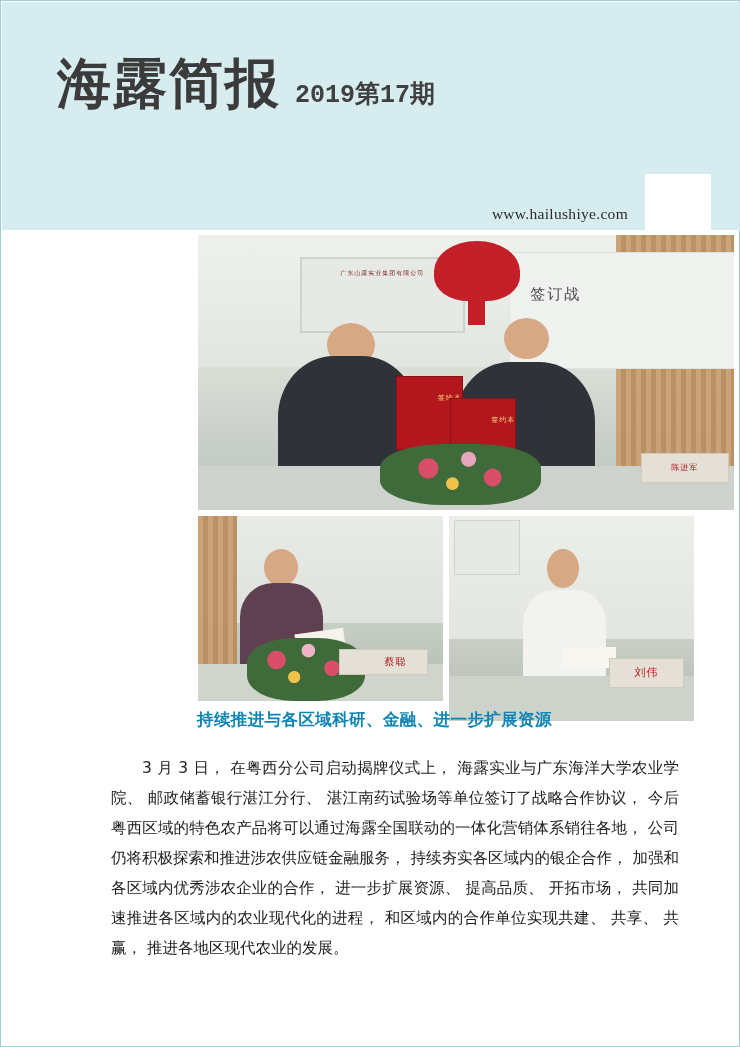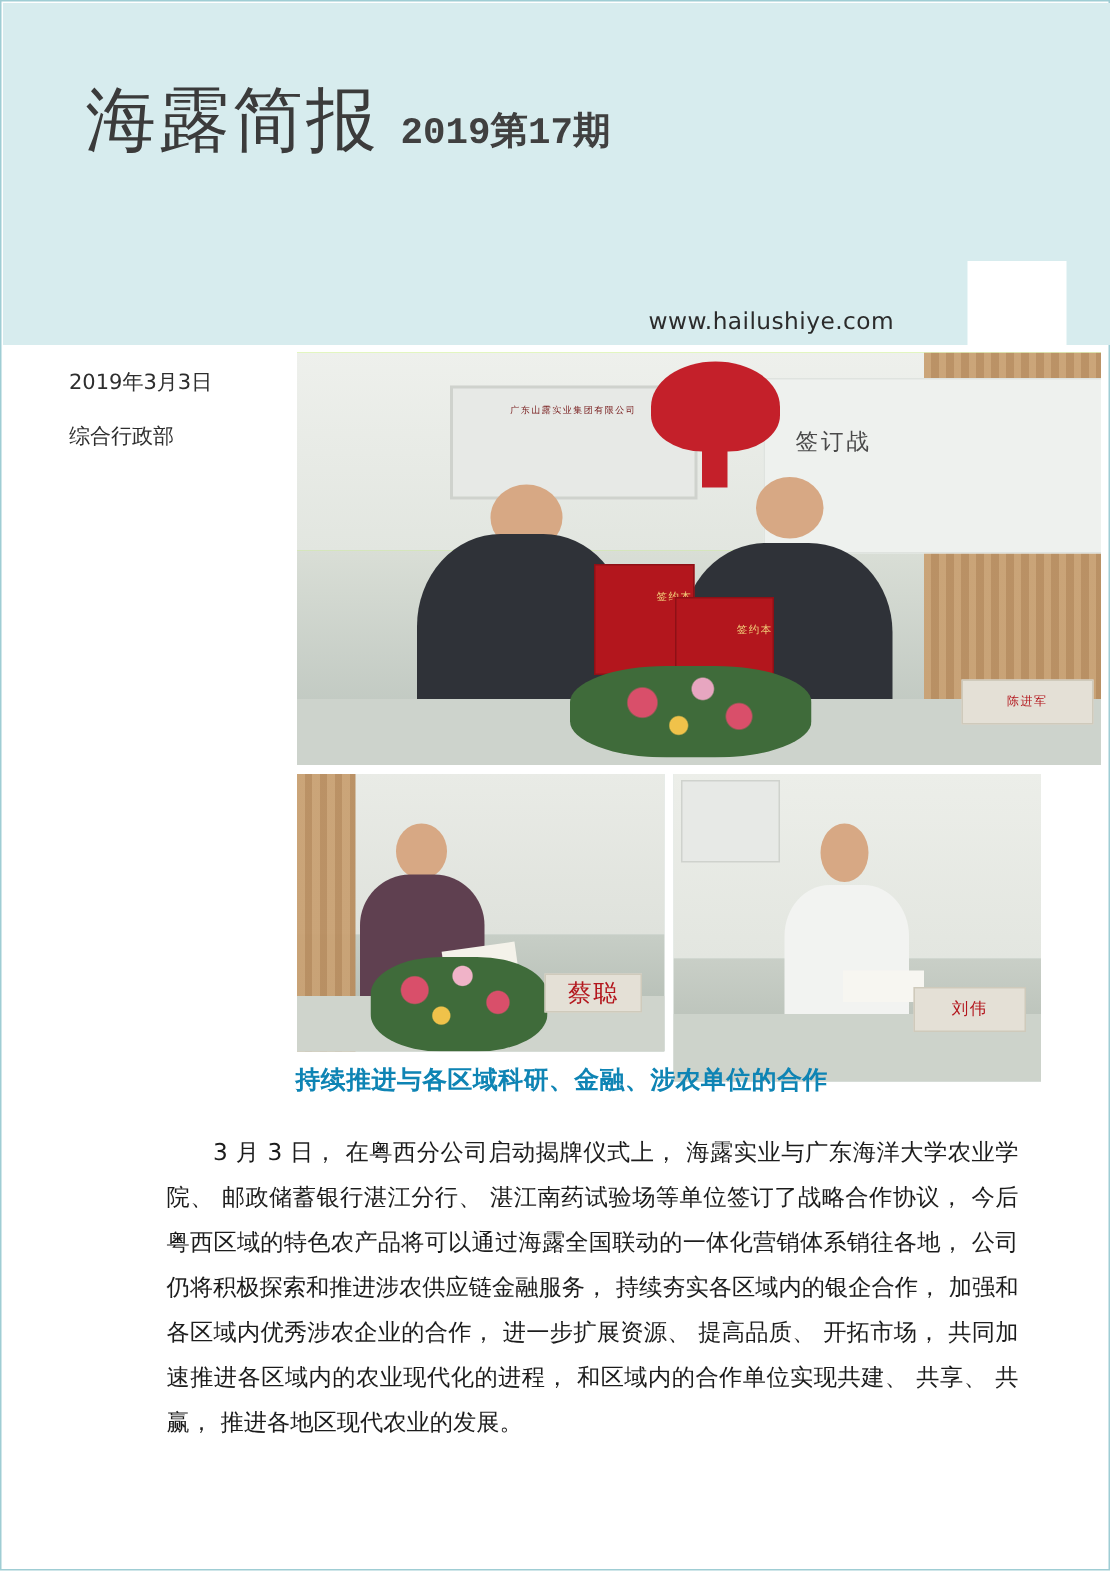--- a/index.html
+++ b/index.html
@@ -33,42 +33,43 @@
   }
   .masthead {
     position: absolute;
     left: 55px;
     top: 55px;
     display: flex;
     align-items: flex-end;
   }
   .masthead-title {
     font-family: "DejaVu Sans", "Liberation Sans", sans-serif;
-    font-size: 47px;
-    font-weight: normal;
+    font-size: 54px;
+    font-weight: bold;
     letter-spacing: 2px;
     color: #3b3b3b;
     line-height: 1;
   }
   .masthead-issue {
     font-family: Liberation Mono, monospace;
     font-size: 25px;
     font-weight: bold;
     color: #404040;
     margin-left: 14px;
     padding-bottom: 3px;
     line-height: 1;
   }
   .website {
     position: absolute;
-    right: 144px;
+    right: 112px;
     top: 203px;
     font-size: 15.5px;
     color: #2b2b2b;
     letter-spacing: 0.3px;
+    font-family: Liberation Serif, serif;
   }
 
   
   .qr {
     position: absolute;
     right: 29px;
     top: 172px;
     width: 62px;
     height: 62px;
     background: #ffffff;
@@ -187,24 +188,20 @@
     <div class="masthead">
       <div class="masthead-title">海露简报</div>
       <div class="masthead-issue">2019第17期</div>
     </div>
     <div class="website">www.hailushiye.com</div>
     <div class="qr">
       <div class="qrgrid" id="qrgrid"><i class="on"></i><i class="on"></i><i class="on"></i><i class="on"></i><i class="on"></i><i class="on"></i><i class="on"></i><i></i><i class="on"></i><i></i><i class="on"></i><i class="on"></i><i class="on"></i><i></i><i class="on"></i><i class="on"></i><i class="on"></i><i class="on"></i><i class="on"></i><i class="on"></i><i class="on"></i><i class="on"></i><i></i><i></i><i></i><i></i><i></i><i class="on"></i><i></i><i class="on"></i><i></i><i class="on"></i><i class="on"></i><i class="on"></i><i></i><i class="on"></i><i></i><i></i><i></i><i></i><i></i><i class="on"></i><i class="on"></i><i></i><i class="on"></i><i class="on"></i><i class="on"></i><i></i><i class="on"></i><i></i><i class="on"></i><i></i><i class="on"></i><i></i><i class="on"></i><i></i><i class="on"></i><i></i><i class="on"></i><i class="on"></i><i class="on"></i><i></i><i class="on"></i><i class="on"></i><i></i><i class="on"></i><i class="on"></i><i class="on"></i><i></i><i class="on"></i><i></i><i></i><i></i><i class="on"></i><i class="on"></i><i class="on"></i><i></i><i class="on"></i><i></i><i class="on"></i><i class="on"></i><i class="on"></i><i></i><i class="on"></i><i class="on"></i><i></i><i class="on"></i><i class="on"></i><i class="on"></i><i></i><i class="on"></i><i></i><i></i><i></i><i class="on"></i><i></i><i></i><i></i><i class="on"></i><i></i><i class="on"></i><i class="on"></i><i class="on"></i><i></i><i class="on"></i><i class="on"></i><i></i><i></i><i></i><i></i><i></i><i class="on"></i><i></i><i></i><i class="on"></i><i class="on"></i><i></i><i></i><i></i><i class="on"></i><i></i><i></i><i></i><i></i><i></i><i class="on"></i><i class="on"></i><i class="on"></i><i class="on"></i><i class="on"></i><i class="on"></i><i class="on"></i><i class="on"></i><i></i><i class="on"></i><i></i><i></i><i></i><i></i><i></i><i class="on"></i><i class="on"></i><i class="on"></i><i class="on"></i><i class="on"></i><i class="on"></i><i class="on"></i><i></i><i></i><i></i><i></i><i></i><i></i><i></i><i></i><i class="on"></i><i class="on"></i><i></i><i class="on"></i><i></i><i></i><i></i><i></i><i></i><i></i><i></i><i></i><i></i><i></i><i class="on"></i><i class="on"></i><i></i><i class="on"></i><i class="on"></i><i class="on"></i><i></i><i class="on"></i><i></i><i class="on"></i><i></i><i class="on"></i><i></i><i></i><i></i><i></i><i class="on"></i><i></i><i></i><i></i><i></i><i class="on"></i><i></i><i></i><i></i><i></i><i></i><i class="on"></i><i></i><i class="on"></i><i class="on"></i><i class="on"></i><i class="on"></i><i></i><i class="on"></i><i></i><i class="on"></i><i class="on"></i><i></i><i></i><i class="on"></i><i></i><i class="on"></i><i class="on"></i><i class="on"></i><i></i><i class="on"></i><i class="on"></i><i></i><i class="on"></i><i class="on"></i><i></i><i class="on"></i><i class="on"></i><i></i><i></i><i class="on"></i><i class="on"></i><i class="on"></i><i class="on"></i><i class="on"></i><i></i><i class="on"></i><i></i><i></i><i></i><i class="on"></i><i></i><i class="on"></i><i></i><i class="on"></i><i></i><i></i><i></i><i></i><i class="on"></i><i class="on"></i><i class="on"></i><i class="on"></i><i class="on"></i><i class="on"></i><i></i><i></i><i></i><i class="on"></i><i class="on"></i><i class="on"></i><i class="on"></i><i></i><i class="on"></i><i class="on"></i><i class="on"></i><i></i><i class="on"></i><i></i><i class="on"></i><i></i><i></i><i class="on"></i><i></i><i></i><i></i><i></i><i></i><i></i><i></i><i></i><i></i><i></i><i></i><i></i><i></i><i class="on"></i><i class="on"></i><i class="on"></i><i class="on"></i><i class="on"></i><i class="on"></i><i></i><i></i><i></i><i></i><i class="on"></i><i></i><i></i><i class="on"></i><i class="on"></i><i class="on"></i><i class="on"></i><i class="on"></i><i class="on"></i><i class="on"></i><i></i><i class="on"></i><i></i><i></i><i></i><i></i><i></i><i class="on"></i><i class="on"></i><i class="on"></i><i></i><i></i><i></i><i class="on"></i><i class="on"></i><i></i><i></i><i></i><i></i><i></i><i class="on"></i><i></i><i></i><i></i><i class="on"></i><i></i><i class="on"></i><i></i><i></i><i class="on"></i><i class="on"></i><i></i><i class="on"></i><i></i><i class="on"></i><i class="on"></i><i></i><i class="on"></i><i class="on"></i><i class="on"></i><i></i><i class="on"></i><i></i><i></i><i class="on"></i><i class="on"></i><i class="on"></i><i class="on"></i><i class="on"></i><i></i><i></i><i class="on"></i><i></i><i></i><i></i><i></i><i class="on"></i><i></i><i class="on"></i><i class="on"></i><i class="on"></i><i></i><i class="on"></i><i></i><i></i><i class="on"></i><i class="on"></i><i class="on"></i><i></i><i></i><i></i><i class="on"></i><i></i><i class="on"></i><i class="on"></i><i class="on"></i><i></i><i class="on"></i><i></i><i class="on"></i><i class="on"></i><i class="on"></i><i></i><i class="on"></i><i></i><i class="on"></i><i></i><i></i><i></i><i></i><i class="on"></i><i class="on"></i><i></i><i></i><i></i><i></i><i class="on"></i><i></i><i class="on"></i><i></i><i></i><i></i><i></i><i></i><i class="on"></i><i></i><i class="on"></i><i class="on"></i><i class="on"></i><i class="on"></i><i></i><i class="on"></i><i class="on"></i><i></i><i class="on"></i><i class="on"></i><i class="on"></i><i class="on"></i><i></i><i class="on"></i><i class="on"></i><i class="on"></i><i class="on"></i><i class="on"></i><i class="on"></i><i class="on"></i><i></i><i class="on"></i><i class="on"></i><i></i><i class="on"></i><i></i><i class="on"></i><i class="on"></i><i class="on"></i><i class="on"></i><i class="on"></i><i></i><i></i><i></i></div>
     </div>
   </div>
 
-  <div class="left-col">
-    <div class="issue-date">2019年3月3日</div>
-    <div class="dept">综合行政部</div>
-  </div>
 
   <div class="photo-main">
     <div class="scene">
       <div class="wall-top"></div>
       <div class="wall-bottom"></div>
       <div class="wood-panel" style="right:0;width:22%;"></div>
       <div style="position:absolute;left:58%;top:6%;width:42%;height:42%;background:#eef1ee;border:1px solid #dfe3df;"></div>
       <div class="banner-txt" style="left:62%;top:18%;">签订战</div>
 
       <div class="plaque" style="left:19%;top:8%;width:30%;height:26%;">
@@ -234,35 +231,35 @@
   <div class="photo-sub-left">
     <div class="scene">
       <div class="wall-top" style="height:58%;background:linear-gradient(180deg,#e9ebe6 0%,#dfe2dc 100%);"></div>
       <div class="wall-bottom" style="height:42%;background:linear-gradient(180deg,#c7cec6 0%,#aeb7ae 100%);"></div>
       <div class="wood-panel" style="left:0;right:auto;width:16%;"></div>
       <div class="head" style="left:27%;top:18%;width:14%;height:20%;"></div>
       <div class="person" style="left:17%;bottom:18%;width:34%;height:46%;background:#5f4050;"></div>
       <div style="position:absolute;left:40%;bottom:24%;width:20%;height:14%;background:#f4f2ea;transform:rotate(-8deg);"></div>
       <div class="table-row" style="height:20%;background:#cfd4cc;"></div>
       <div class="flowers" style="left:20%;bottom:0%;width:48%;height:34%;background:radial-gradient(circle at 25% 35%, #d94f6a 0 9%, transparent 10%),radial-gradient(circle at 52% 20%, #f0b3c8 0 8%, transparent 9%),radial-gradient(circle at 72% 48%, #d94f6a 0 8%, transparent 9%),radial-gradient(circle at 40% 62%, #f0c24a 0 7%, transparent 8%),#3f6b3a;border-radius:40%;"></div>
-      <div class="nameplate" style="right:6%;bottom:14%;width:26%;height:13%;font-size:16px;">蔡聪</div>
+      <div class="nameplate" style="right:6%;bottom:14%;width:26%;height:13%;font-size:10px;padding-left:24px;">蔡聪</div>
     </div>
   </div>
 
   <div class="photo-sub-right">
     <div class="scene">
       <div class="wall-top" style="height:60%;background:linear-gradient(180deg,#eceee9 0%,#e3e6e0 100%);"></div>
       <div class="wall-bottom" style="height:40%;background:linear-gradient(180deg,#c9cfc7 0%,#b0b9b0 100%);"></div>
       <div style="position:absolute;left:2%;top:2%;width:26%;height:26%;background:#e7e9e6;border:1px solid #cfd2cd;"></div>
       <div class="head" style="left:40%;top:16%;width:13%;height:19%;"></div>
       <div class="person" style="left:30%;bottom:18%;width:34%;height:46%;background:#f2f3f1;border-radius:36% 36% 0 0;"></div>
       <div style="position:absolute;left:46%;bottom:26%;width:22%;height:10%;background:#f7f6f1;"></div>
       <div class="table-row" style="height:22%;background:#cdd3cb;"></div>
       <div class="nameplate" style="right:4%;bottom:16%;width:30%;height:14%;font-size:11px;">刘伟</div>
     </div>
   </div>
 
-  <div class="article-title">持续推进与各区域科研、金融、涉农单位的合作</div>
+  <div class="article-title">持续推进与各区域科研、金融、进一步扩展资源</div>
   <div class="article-body">
     <p>3 月 3 日， 在粤西分公司启动揭牌仪式上， 海露实业与广东海洋大学农业学院、 邮政储蓄银行湛江分行、 湛江南药试验场等单位签订了战略合作协议， 今后粤西区域的特色农产品将可以通过海露全国联动的一体化营销体系销往各地， 公司仍将积极探索和推进涉农供应链金融服务， 持续夯实各区域内的银企合作， 加强和各区域内优秀涉农企业的合作， 进一步扩展资源、 提高品质、 开拓市场， 共同加速推进各区域内的农业现代化的进程， 和区域内的合作单位实现共建、 共享、 共赢， 推进各地区现代农业的发展。</p>
   </div>
 
 </div>
 
 </body></html>

